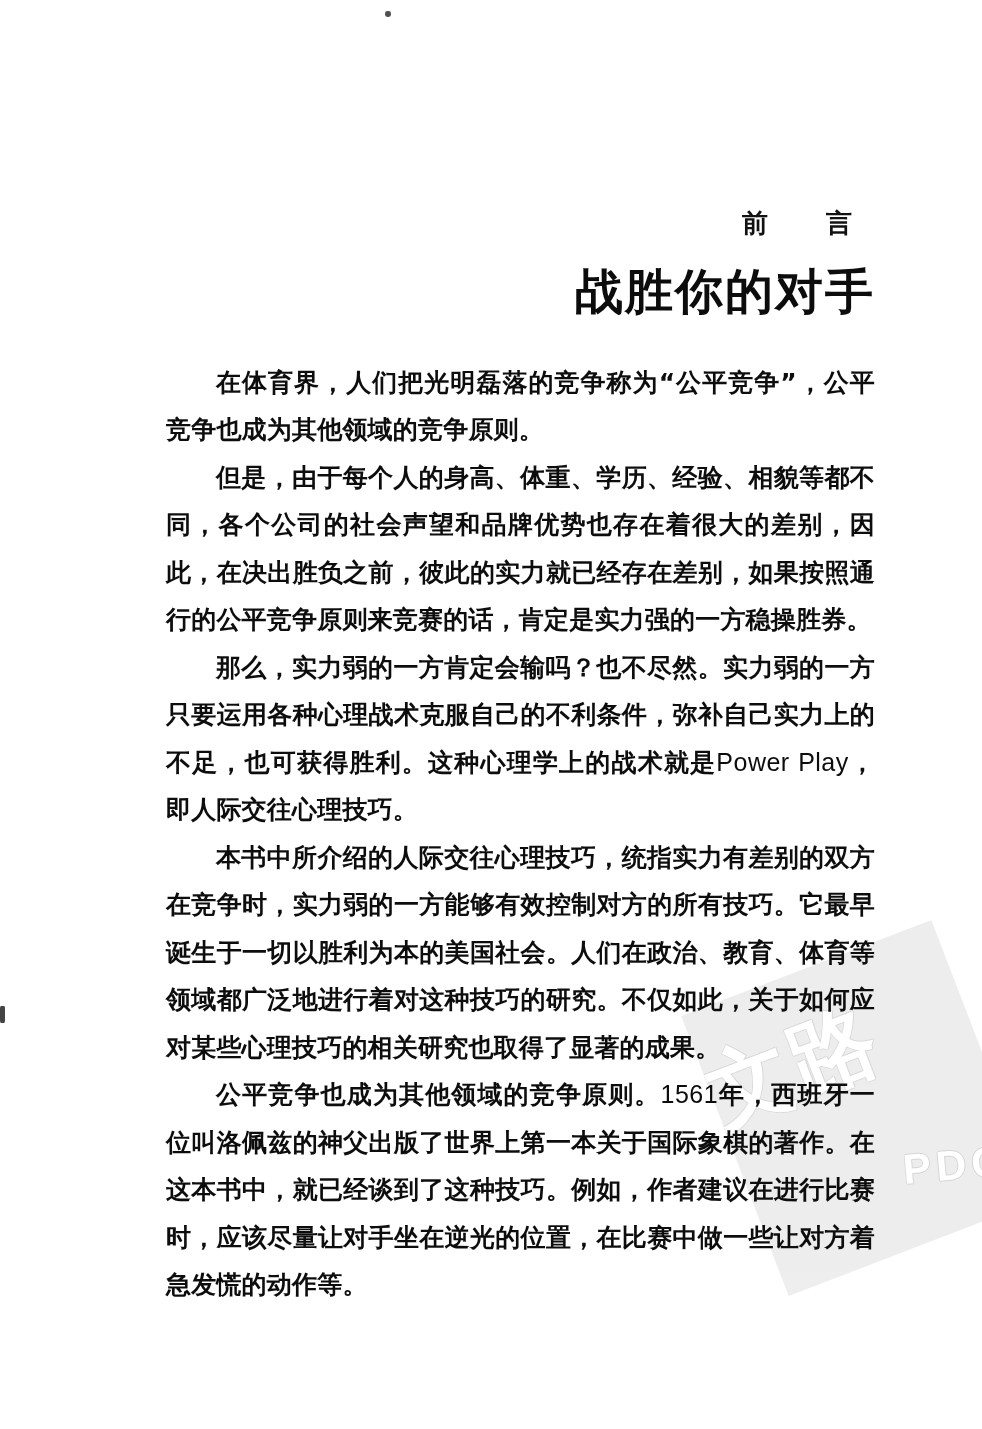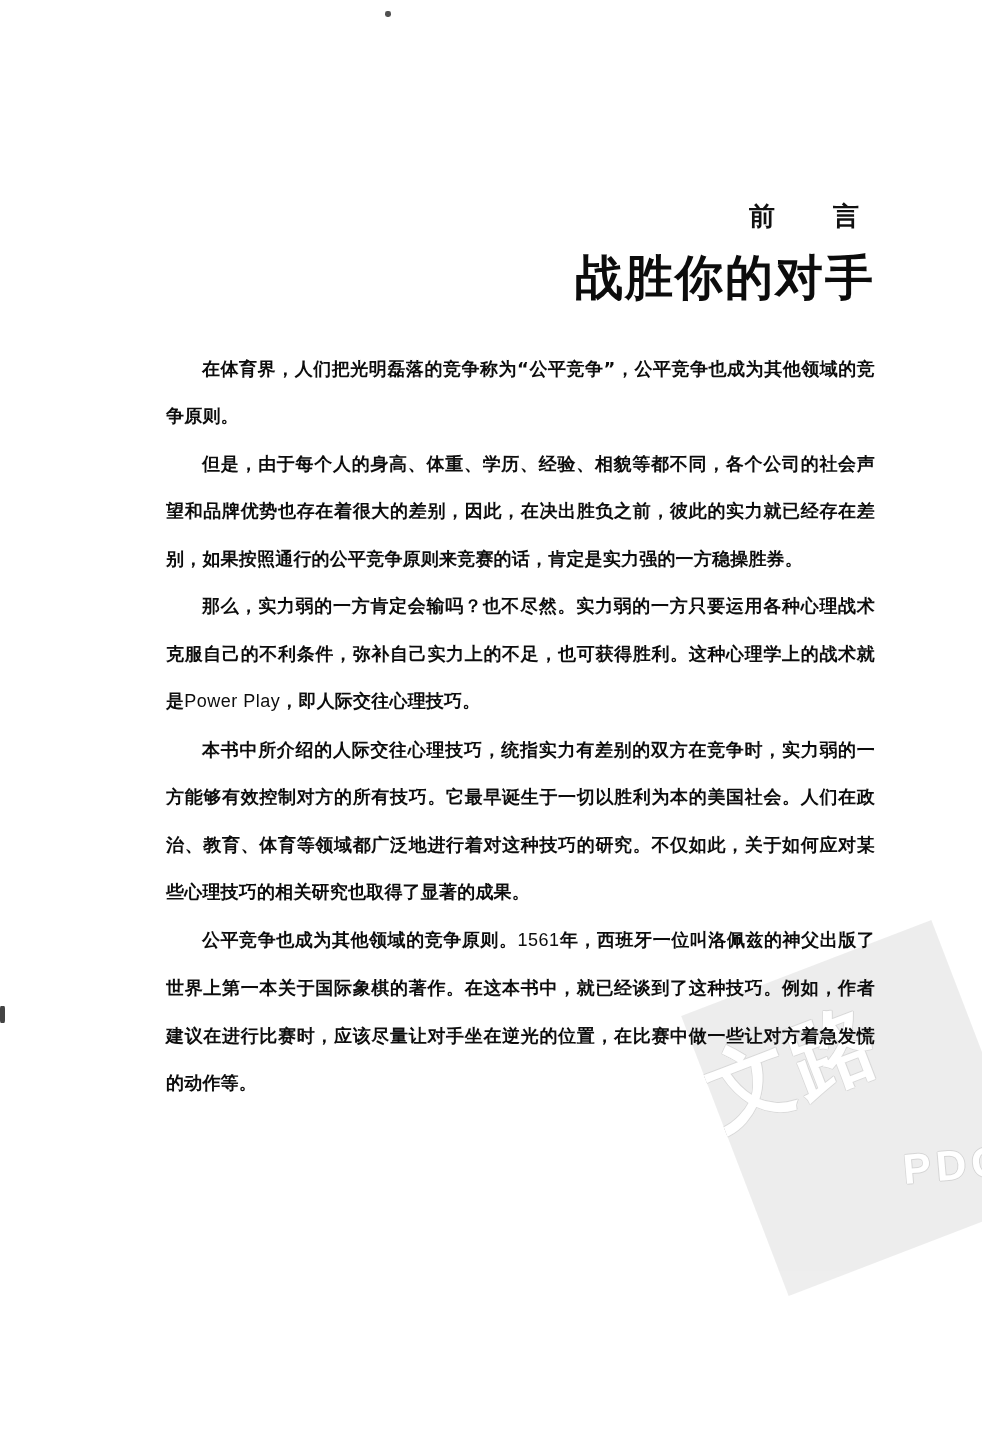--- a/index.html
+++ b/index.html
@@ -92,21 +92,21 @@
 
   
   #content {
     position: absolute;
     left: 166px;
     top: 0;
     width: 709px;
   }
 
   #chapter-label {
-    margin: 0;
+    margin: 7px;
     padding-top: 202px;
     text-align: right;
     font-family: "DejaVu Serif", serif;
     font-size: 26px;
     font-weight: 700;
     letter-spacing: 16px;
     color: #111111;
     line-height: 1.1;
   }
 
@@ -124,21 +124,21 @@
 
   
   #body-text {
     margin: 0;
     padding-top: 38px;
   }
 
   .para {
     margin: 0;
     font-family: "DejaVu Sans", sans-serif;
-    font-size: 18px;
+    font-size: 25px;
     font-weight: 600;
     line-height: 47.5px;
     color: #0d0d0d;
     text-align: justify;
     text-justify: inter-character;
     text-indent: 2em;
     letter-spacing: 0.2px;
     word-break: break-all;
   }
   .para .latin {

